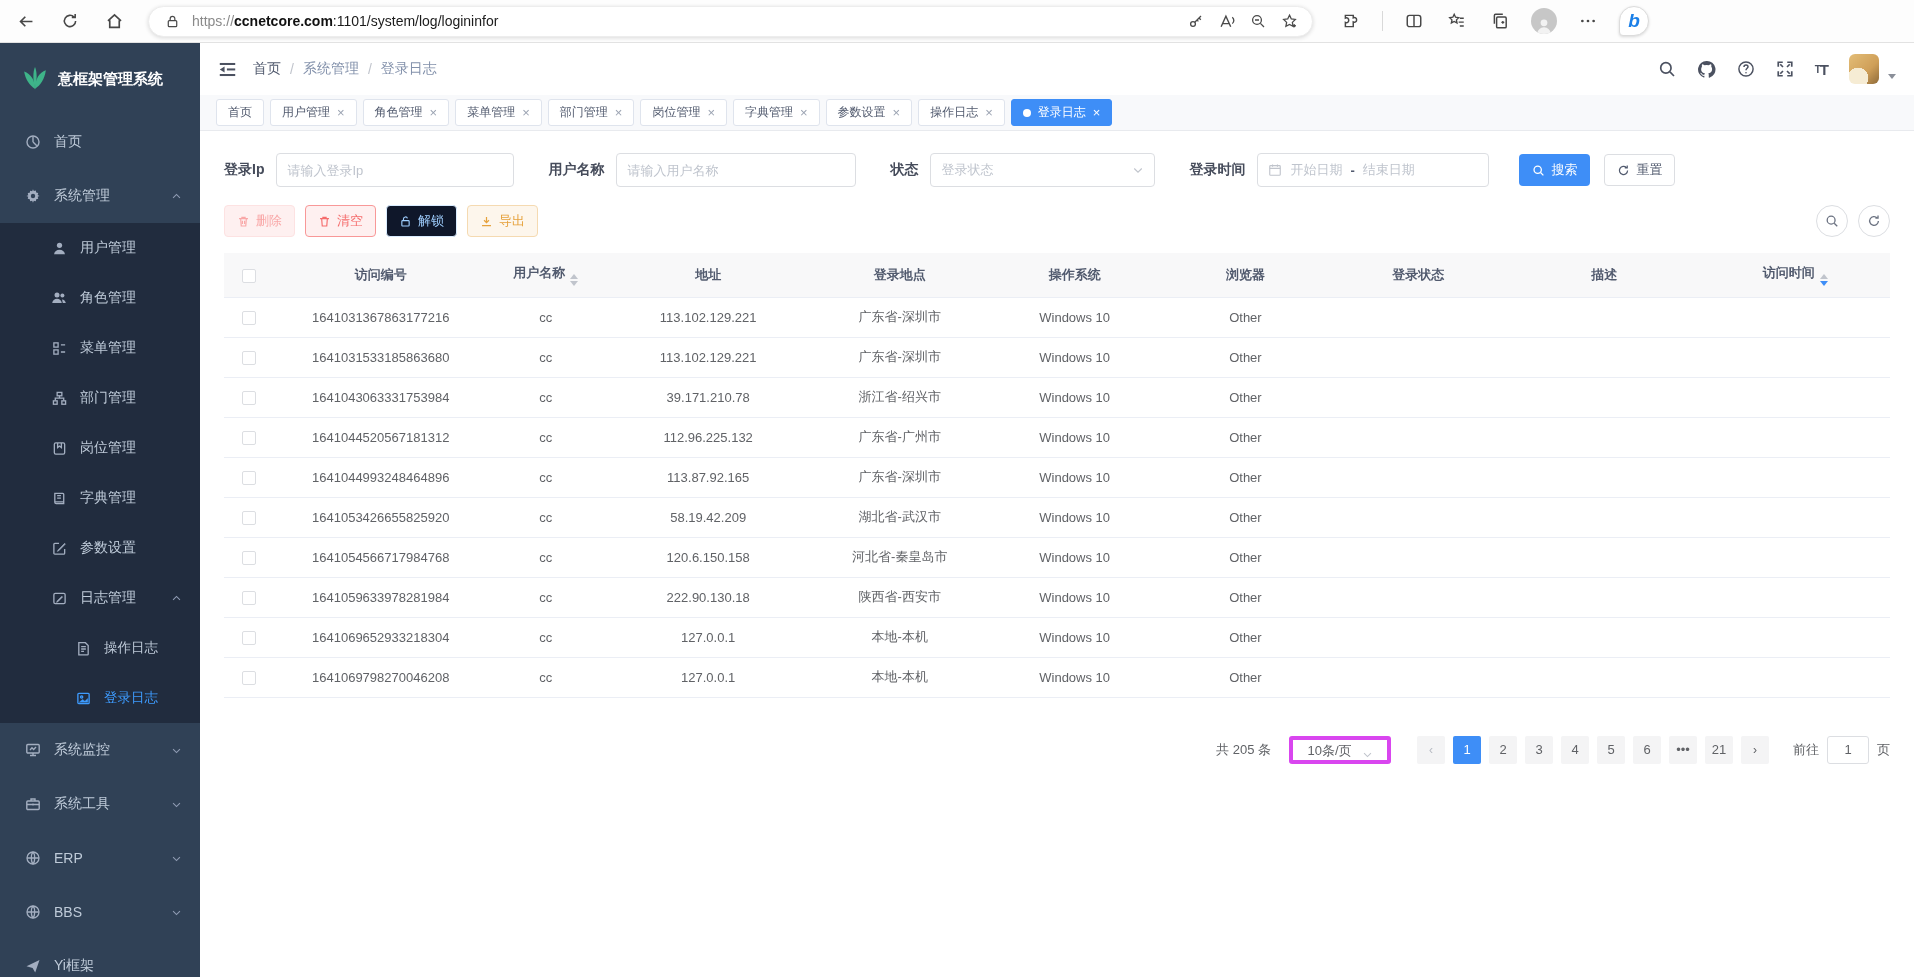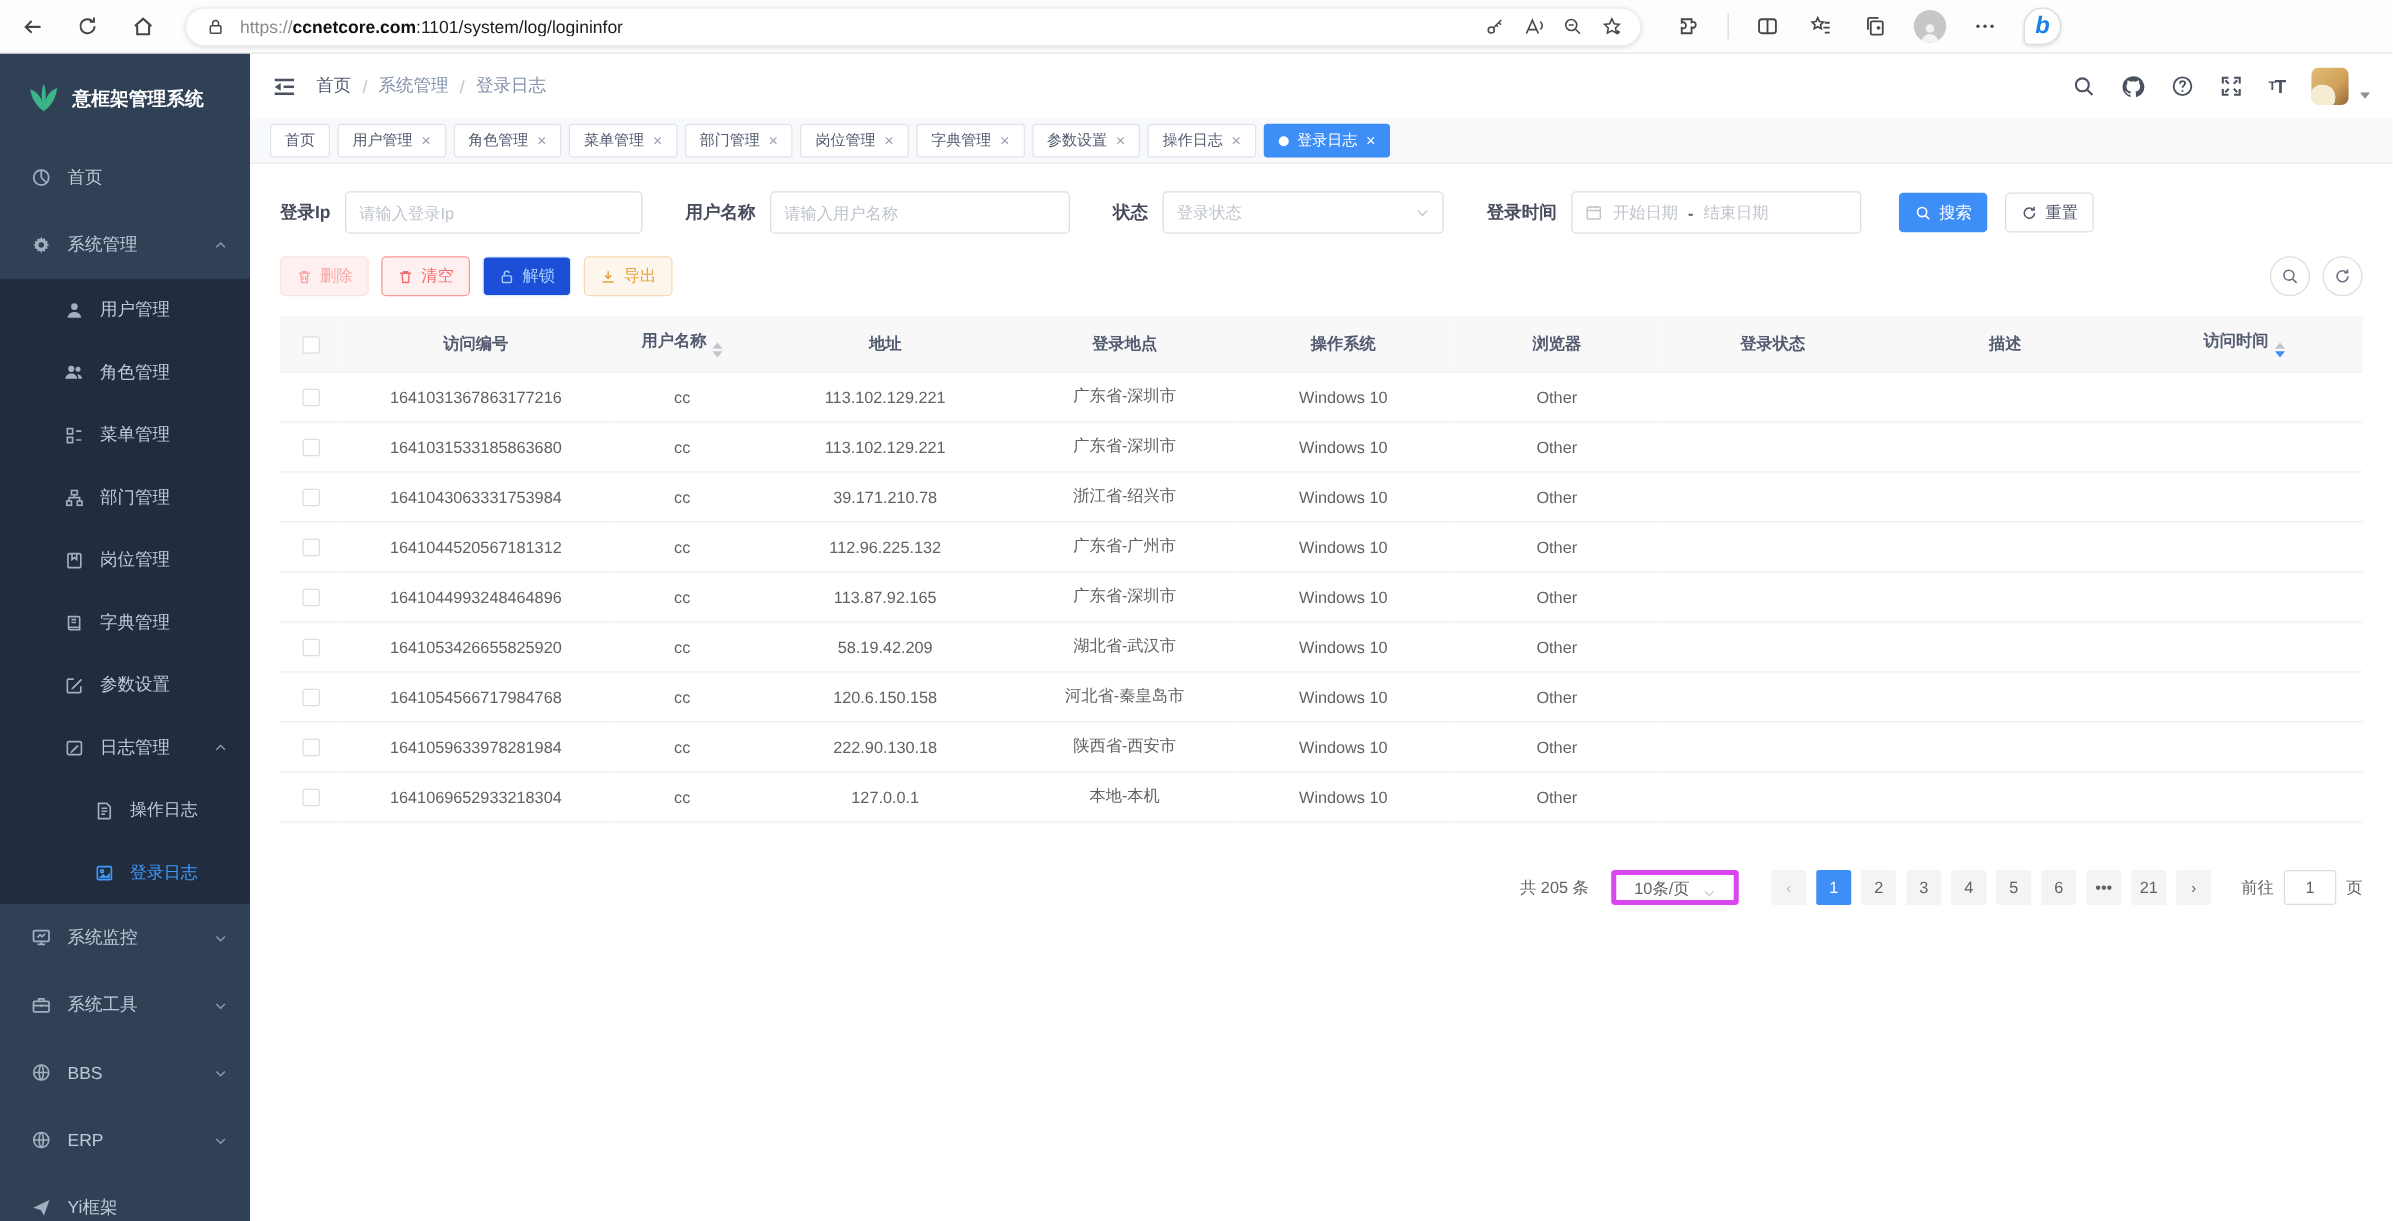--- a/index.html
+++ b/index.html
@@ -61,21 +61,21 @@
   .f-select{width:225px;height:34px;border:1px solid #dcdee2;border-radius:4px;display:flex;align-items:center;padding:0 10px;color:#bfc4cd;font-size:13px;cursor:pointer}
   .f-select .ph{flex:1}
   .f-date{width:232px;height:34px;border:1px solid #dcdee2;border-radius:4px;display:flex;align-items:center;gap:8px;padding:12px 10px;color:#bfc4cd;font-size:13px;cursor:pointer}
   .f-date .sep{color:#515a6e;font-weight:700}
   .btn{height:32px;border-radius:4px;display:inline-flex;align-items:center;gap:6px;padding:0 12px;font-size:13px;cursor:pointer;border:1px solid transparent;background:#fff;font-family:Liberation Serif, serif}
   .btn-search{background:#3e8ef7;color:#fff;margin-left:6px}
   .btn-reset{border-color:#dcdee2;color:#515a6e;margin-left:14px}
   .toolbar-row{display:flex;align-items:center;margin-bottom:16px}
   .btn-del{background:#fef0f0;border-color:#fde2e2;color:#f9a7a7;margin-right:10px}
   .btn-clear{background:#fef0f0;border-color:#f89898;color:#f56c6c;margin-right:10px}
-  .btn-unlock{background:#1d4ed8;border-color:#d9ecff;color:#a0cfff;margin-right:10px}
+  .btn-unlock{background:#0f172a;border-color:#d9ecff;color:#a0cfff;margin-right:10px}
   .btn-export{background:#fdf6ec;border-color:#f5dab1;color:#e6a23c}
   .tool-circles{margin-left:auto;display:flex;gap:10px}
   .circ{width:32px;height:32px;border-radius:50%;border:1px solid #dcdee2;display:flex;align-items:center;justify-content:center;color:#6a7180;cursor:pointer;background:#fff}
   
   table{width:100%;border-collapse:collapse;table-layout:fixed}
   thead th{background:#f8f8f9;height:44px;font-size:13px;color:#515a6e;font-weight:700;border-bottom:1px solid #ebeef5;text-align:center;white-space:nowrap}
   tbody td{height:40px;font-size:13px;color:#606266;border-bottom:1px solid #ebeef5;text-align:center;white-space:nowrap;overflow:hidden}
   .checkbox{display:inline-block;width:14px;height:14px;border:1px solid #dcdee2;border-radius:2px;background:#fff;cursor:pointer;vertical-align:middle}
   .sorter{display:inline-flex;flex-direction:column;gap:2px;margin-left:5px;vertical-align:-2px}
   .sorter i{width:0;height:0;border-left:4px solid transparent;border-right:4px solid transparent;display:block}
@@ -361,35 +361,35 @@
             </svg>
         </span>
       </div>
       <div class="mi">
         <span class="micon">
           <svg width="16" height="16" viewBox="0 0 16 16" fill="none" stroke="currentColor" stroke-width="1.3">
               <circle cx="8" cy="8" r="6"></circle>
               <path d="M2 8h12M8 2c2.2 2 2.2 10 0 12M8 2c-2.2 2-2.2 10 0 12"></path>
             </svg>
         </span>
-        <span>BBS</span>
+        <span>ERP</span>
         <span class="chev">
           <svg width="11" height="11" viewBox="0 0 16 16" fill="none" stroke="currentColor" stroke-width="1.6">
               <path d="M3 6l5 5 5-5"></path>
             </svg>
         </span>
       </div>
       <div class="mi">
         <span class="micon">
           <svg width="16" height="16" viewBox="0 0 16 16" fill="none" stroke="currentColor" stroke-width="1.3">
               <circle cx="8" cy="8" r="6"></circle>
               <path d="M2 8h12M8 2c2.2 2 2.2 10 0 12M8 2c-2.2 2-2.2 10 0 12"></path>
             </svg>
         </span>
-        <span>ERP</span>
+        <span>BBS</span>
         <span class="chev">
           <svg width="11" height="11" viewBox="0 0 16 16" fill="none" stroke="currentColor" stroke-width="1.6">
               <path d="M3 6l5 5 5-5"></path>
             </svg>
         </span>
       </div>
       <div class="mi">
         <span class="micon">
           <svg width="16" height="16" viewBox="0 0 16 16" fill="currentColor">
               <path d="M1.5 8.2L14.5 2l-4.3 12.5L7.6 10 1.5 8.2zM7.6 10l6.9-8"></path>
@@ -751,20 +751,32 @@
               <td>cc</td>
               <td>127.0.0.1</td>
               <td>本地-本机</td>
               <td>Windows 10</td>
               <td>Other</td>
               <td></td>
               <td></td>
               <td></td>
             </tr>
 
+            <tr>
+              <td><span class="checkbox"></span></td>
+              <td>1641069798270046208</td>
+              <td>cc</td>
+              <td>127.0.0.1</td>
+              <td>本地-本机</td>
+              <td>Windows 10</td>
+              <td>Other</td>
+              <td></td>
+              <td></td>
+              <td></td>
+            </tr>
 
         </tbody>
       </table>
 
       <div class="pagination">
         <span class="pg-total">共 205 条</span>
         <div class="pg-size">
           <span>10条/页</span>
           <span style="color:#c0c4cc">
             <svg width="11" height="11" viewBox="0 0 16 16" fill="none" stroke="currentColor" stroke-width="1.5">

